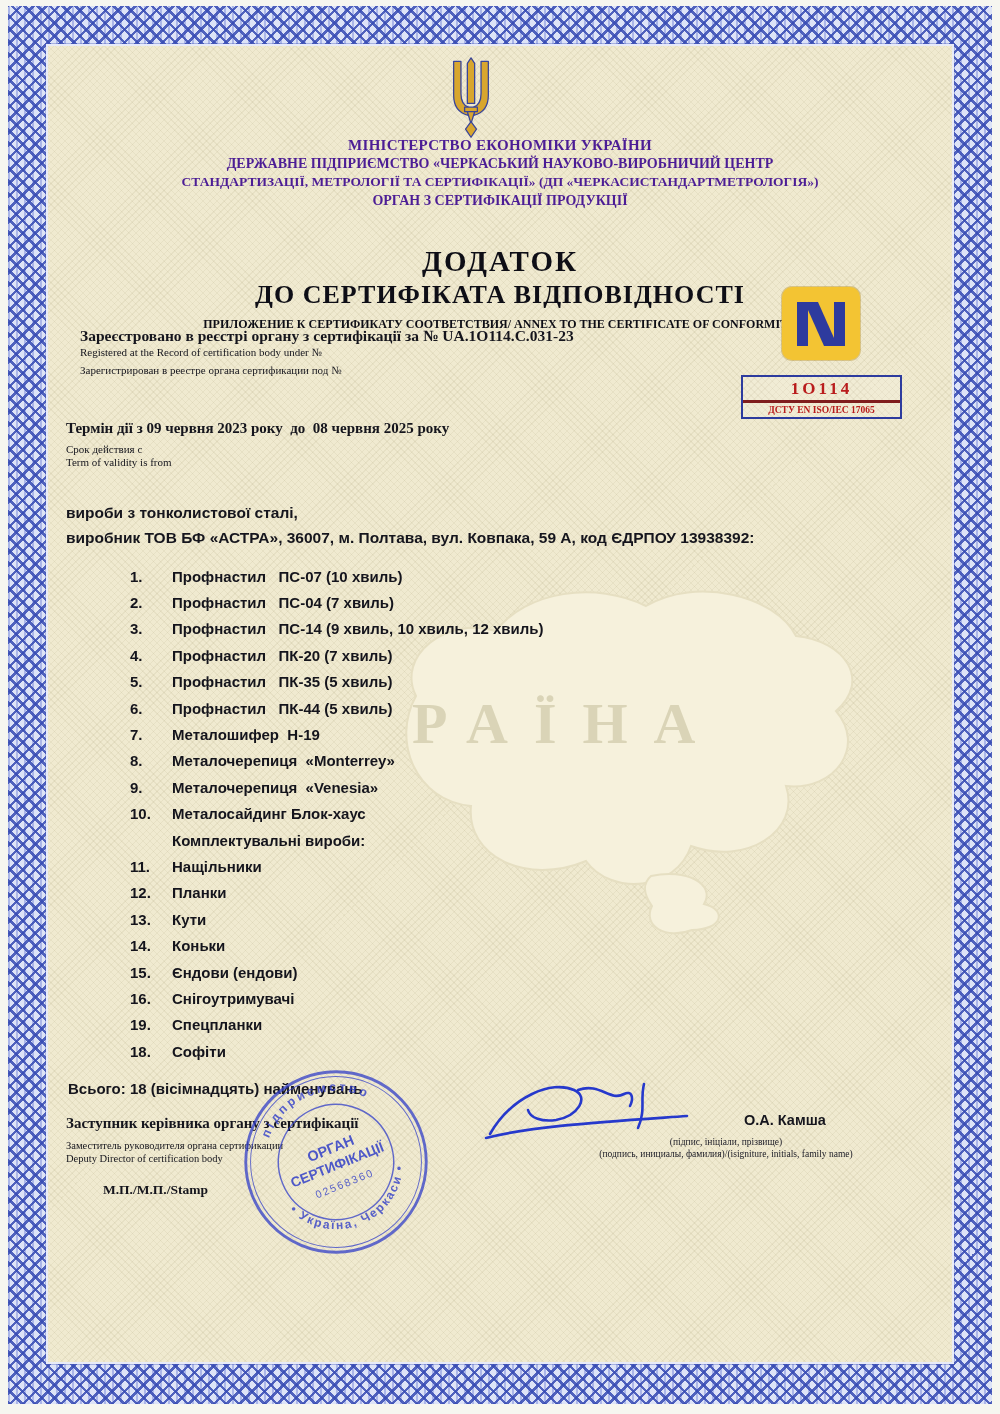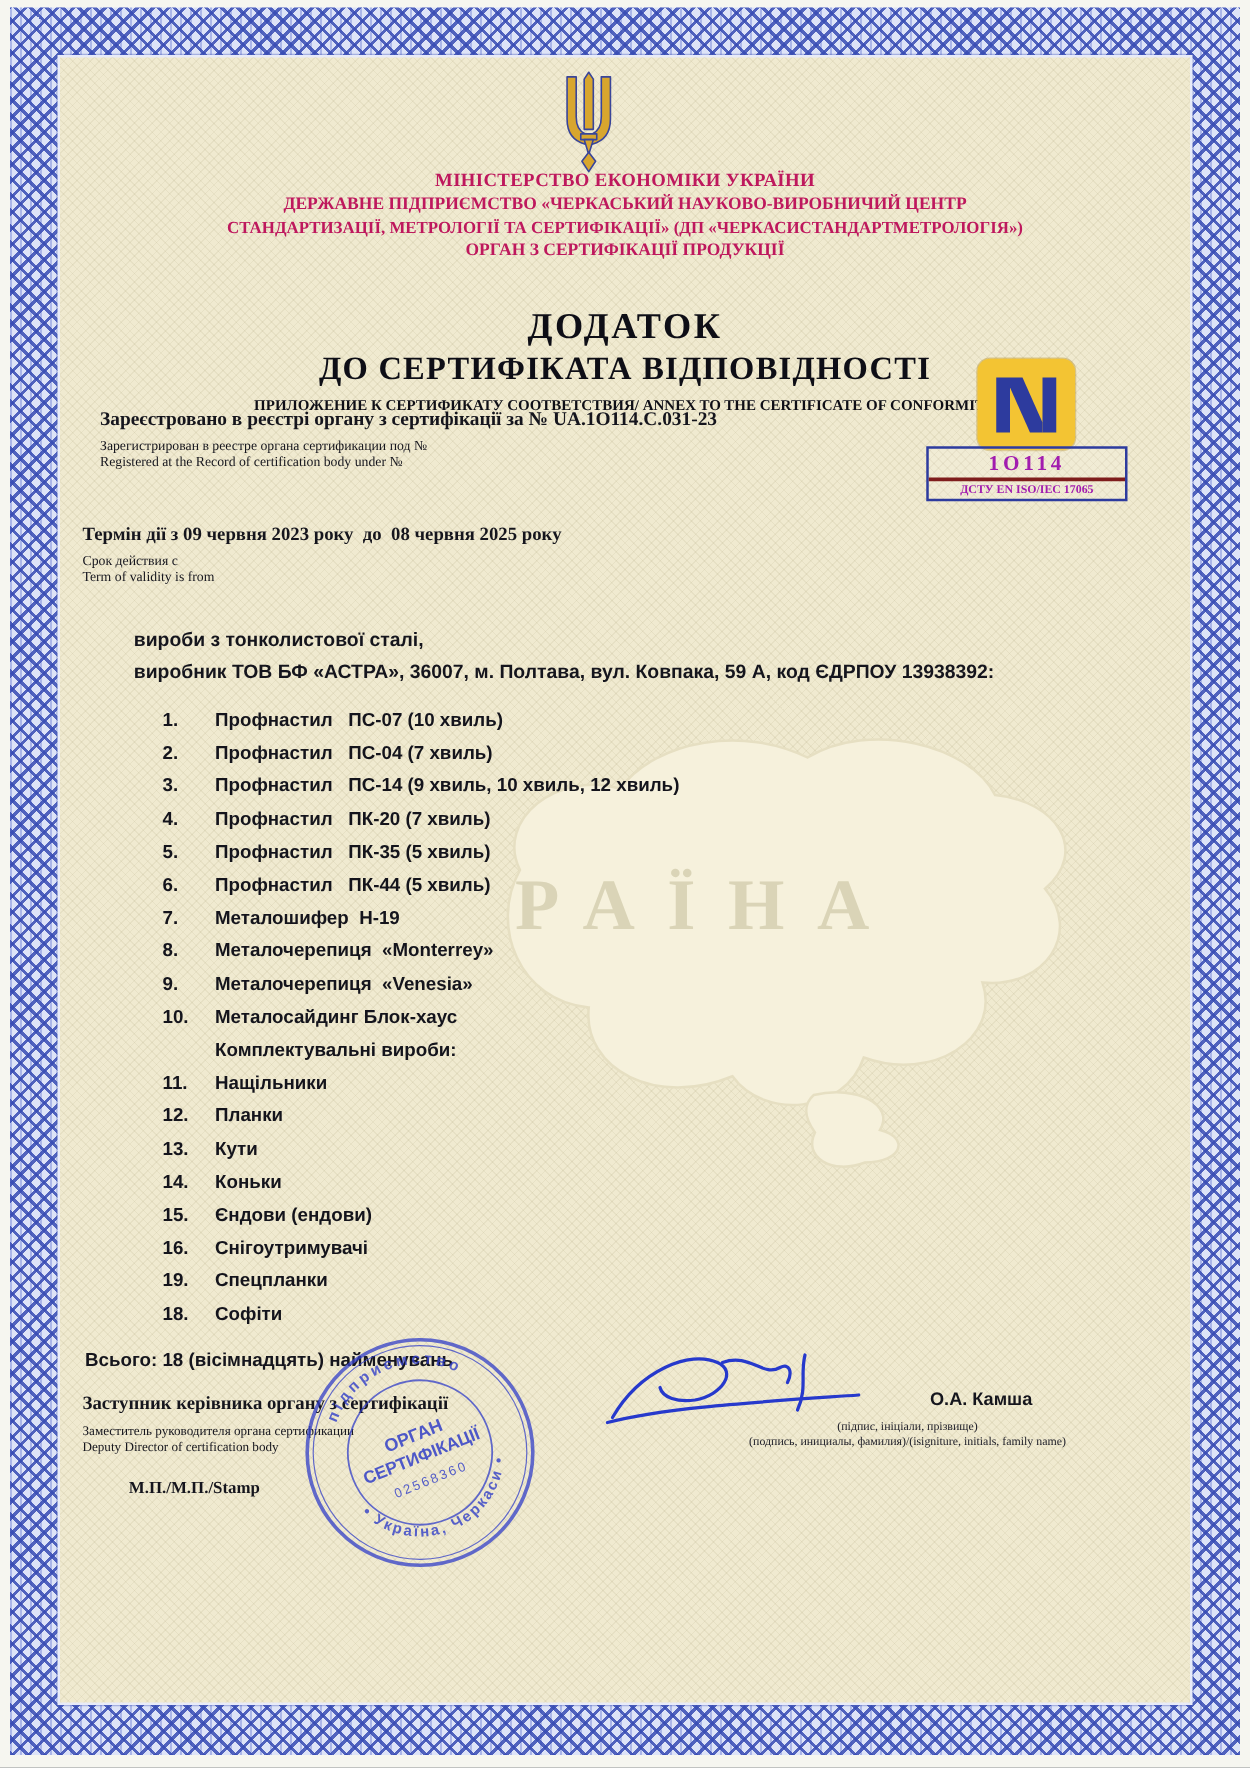--- a/index.html
+++ b/index.html
@@ -33,21 +33,21 @@
 
   .watermark-map { position: absolute; left: 356px; top: 546px; width: 540px; height: 520px; }
   .watermark-text {
     position: absolute; left: 412px; top: 690px;
     font-family: "Liberation Serif", serif; font-weight: bold;
     font-size: 58px; letter-spacing: 26px; color: rgba(185,178,138,0.45);
   }
 
   .emblem { position: absolute; left: 443px; top: 56px; width: 56px; height: 84px; }
 
-  .header { position: absolute; left: 48px; right: 48px; top: 136px; text-align: center; font-weight: bold; color: #be185d; }
+  .header { position: absolute; left: 48px; right: 48px; top: 136px; text-align: center; font-weight: bold; color: #4c1d95; }
   .h1 { font-size: 15px;  line-height: 19px; letter-spacing: 0.3px; }
   .h2 { font-size: 14px;  line-height: 18px; }
   .h3 { font-size: 13.5px;line-height: 18px; }
   .h4 { font-size: 14px;  line-height: 19px; }
 
   .title-block { position: absolute; left: 48px; right: 48px; top: 244px; text-align: center; font-weight: bold; color: #0e0e16; }
   .t1 { font-size: 29px; letter-spacing: 2px; line-height: 35px; }
   .t2 { font-size: 26px; letter-spacing: 1px; line-height: 32px; }
   .t3 { font-size: 12px; line-height: 16px; margin-top: 5px; }
 
@@ -56,32 +56,32 @@
   .sub-line { font-size: 11px; line-height: 13px; }
   .sub-first { margin-top: 5px; }
 
   .accred-mark {
     position: absolute; left: 782px; top: 287px; width: 78px; height: 73px;
     background: #f3c433; border-radius: 10px;
     display: flex; align-items: center; justify-content: center;
     box-shadow: 0 0 0 1px rgba(180,140,30,0.4);
   }
   .accred-box {
-    position: absolute; left: 741px; top: 357px; width: 161px;
-    border: 2px solid #2d3b9e; text-align: center; color: #a21caf;
+    position: absolute; left: 741px; top: 375px; width: 161px;
+    border: 2px solid #2d3b9e; text-align: center; color: #b91c1c;
     background: rgba(255,255,255,0.12);
   }
   .accred-num { font-size: 17px; font-weight: bold; letter-spacing: 3px; line-height: 22px; padding-top: 1px; font-family: "Liberation Serif", serif; }
   .accred-std { font-size: 9.5px; font-weight: bold; line-height: 14px; border-top: 3px solid #7f1d1d; }
 
   .validity-block { position: absolute; left: 66px; top: 418px; }
   .validity-main { font-size: 15px; font-weight: bold; line-height: 20px; white-space: pre; }
 
   .product-block { position: absolute; left: 66px; top: 500px; font-family: "Liberation Sans", sans-serif; font-weight: bold; font-size: 15.5px; }
-  .product-line { line-height: 25px; margin-left: 41px; }
+  .product-line { line-height: 25px; }
 
   .items { position: absolute; left: 130px; top: 563px; font-family: "Liberation Sans", sans-serif; font-weight: bold; font-size: 15px; color: #14141c; }
   .item-row { display: flex; height: 26.4px; align-items: center; }
   .item-num { width: 42px; flex: 0 0 42px; }
   .item-text { white-space: pre; }
 
   .total { position: absolute; left: 68px; top: 1080px; font-family: "Liberation Sans", sans-serif; font-weight: bold; font-size: 15px; }
 
   .position-block { position: absolute; left: 66px; top: 1114px; }
   .pos-ua { font-size: 15px; font-weight: bold; line-height: 19px; }
@@ -133,22 +133,22 @@
   </div>
 
   <div class="title-block">
     <div class="t1">ДОДАТОК</div>
     <div class="t2">ДО СЕРТИФІКАТА ВІДПОВІДНОСТІ</div>
     <div class="t3">ПРИЛОЖЕНИЕ К СЕРТИФИКАТУ СООТВЕТСТВИЯ/ ANNEX TO THE CERTIFICATE OF CONFORMITY</div>
   </div>
 
   <div class="reg-block">
     <div class="reg-main">Зареєстровано в реєстрі органу з сертифікації за № UA.1О114.С.031-23</div>
+    <div class="sub-line">Registered at the Record of certification body under №</div>
     <div class="sub-line sub-first">Зарегистрирован в реестре органа сертификации под №</div>
-    <div class="sub-line">Registered at the Record of certification body under №</div>
   </div>
 
   <div class="accred-mark">
     <svg width="56" height="52" viewBox="0 0 56 52">
       <g fill="#2d3b9e">
         <rect x="4" y="4" width="11" height="44"></rect>
         <rect x="41" y="4" width="11" height="44"></rect>
         <polygon points="15,4 25,4 41,40 41,48 31,48 15,12"></polygon>
       </g>
     </svg>

